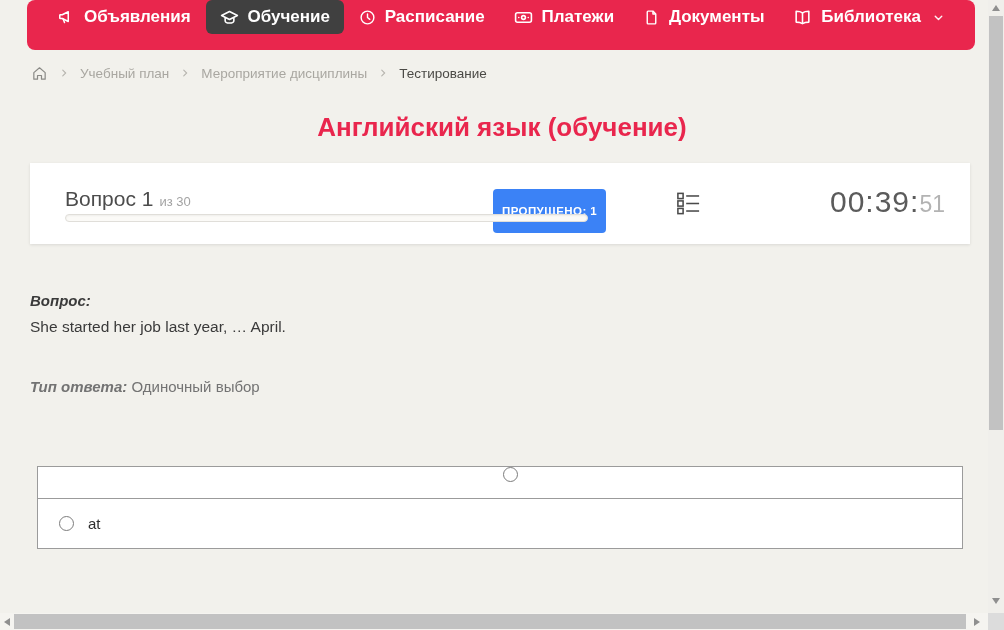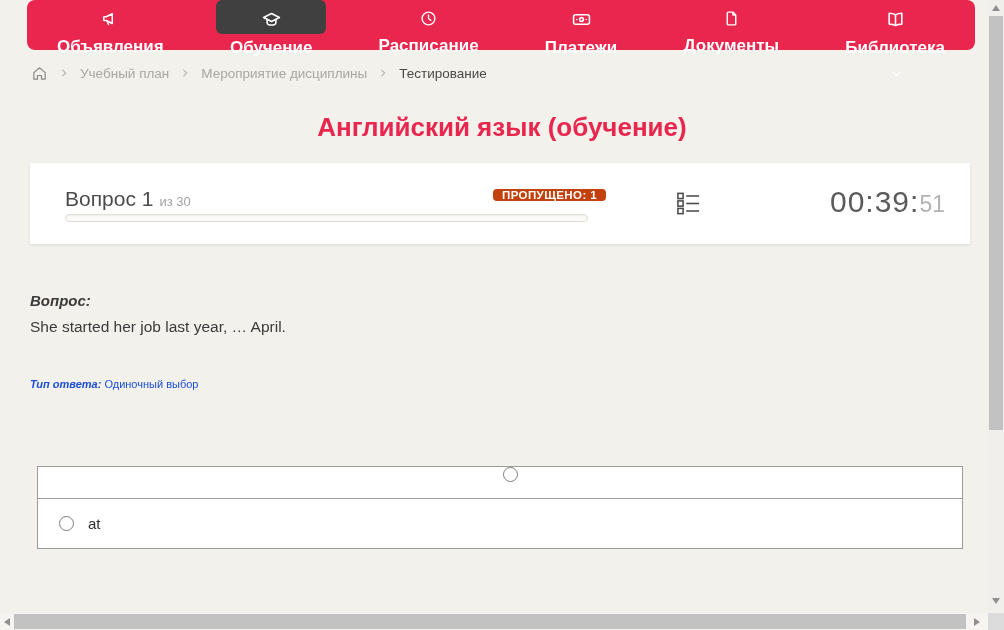--- a/index.html
+++ b/index.html
@@ -15,21 +15,21 @@
   
   .topnav {
     position:absolute; left:27px; top:0; width:948px; height:50px;
     background:#e9264d; border-radius:8px;
     display:flex; align-items:stretch; justify-content:space-between;
     padding:0 16px;
   }
   .nav-item {
     display:flex; align-items:center; gap:9px;
     color:#fff; font-weight:bold; font-size:17px;
-    padding:10px 14px; height:34px; cursor:pointer; white-space:nowrap;flex-direction:column;
+    padding:10px 14px; height:34px; cursor:pointer; white-space:nowrap;
   }
   .nav-item.active { background:#404040; border-radius:6px; }
   .nav-item svg { display:block; }
   .chev { margin-left:2px; opacity:.95; }
 
   
   .breadcrumb {
     position:absolute; left:31px; top:63px; height:20px;
     display:flex; align-items:center; gap:11px;
     font-size:13.5px; color:#a9a7a1;
@@ -47,36 +47,36 @@
 
   
   .qcard {
     position:absolute; left:30px; top:163px; width:940px; height:81px;
     background:#ffffff; box-shadow:0 1px 3px rgba(0,0,0,.10);text-align:right;
   }
   .qcard-title { position:absolute; left:35px; top:24px; font-size:21px; color:#4c4c4c; }
   .qcard-title .of { font-size:13px; color:#a3a3a3; margin-left:6px; }
   .badge {
     position:absolute; left:463px; top:26px;
-    background:#c2410c; color:#fff; font-size:11.5px; font-weight:bold;
-    letter-spacing:.4px; padding:0 9px; border-radius:4px;
+    background:#3b82f6; color:#fff; font-size:11.5px; font-weight:bold;
+    letter-spacing:.4px; padding:16px 9px; border-radius:4px;
   }
   .progress {
     position:absolute; left:35px; top:51px; width:523px; height:8px;
     background:#fbfaf7; border:1px solid #e0ded9; border-radius:5px;
     box-shadow:inset 0 1px 2px rgba(0,0,0,.05);
   }
   .qlist-btn { position:absolute; left:645px; top:27px; color:#4a4a4a; cursor:pointer; }
   .timer { position:absolute; right:25px; top:22px; color:#5b5b5b; font-size:30px; letter-spacing:1px; }
   .timer .secs { font-size:23px; color:#b3b3b3; letter-spacing:0; }
 
   
   .q-label { position:absolute; left:30px; top:292px; font-size:15px; font-weight:bold; font-style:italic; color:#3a3a3a; }
   .q-text  { position:absolute; left:30px; top:318px; font-size:15.5px; color:#3a3a3a; }
-  .q-type  { position:absolute; left:30px; top:378px; font-size:11px; color:#1d4ed8; }
+  .q-type  { position:absolute; left:30px; top:378px; font-size:15px; color:#737373; }
   .q-type .t-label { font-weight:bold; font-style:italic; }
 
   
   .option {
     position:absolute; left:37px; width:926px; height:50px;
     background:#fff; border:1px solid #9b9b9b;
     display:flex; align-items:center; padding-left:21px; gap:14px; cursor:pointer;
   }
   .option.o1 { top:466px;flex-direction:column; }
   .option.o2 { top:498px; height:51px; }

